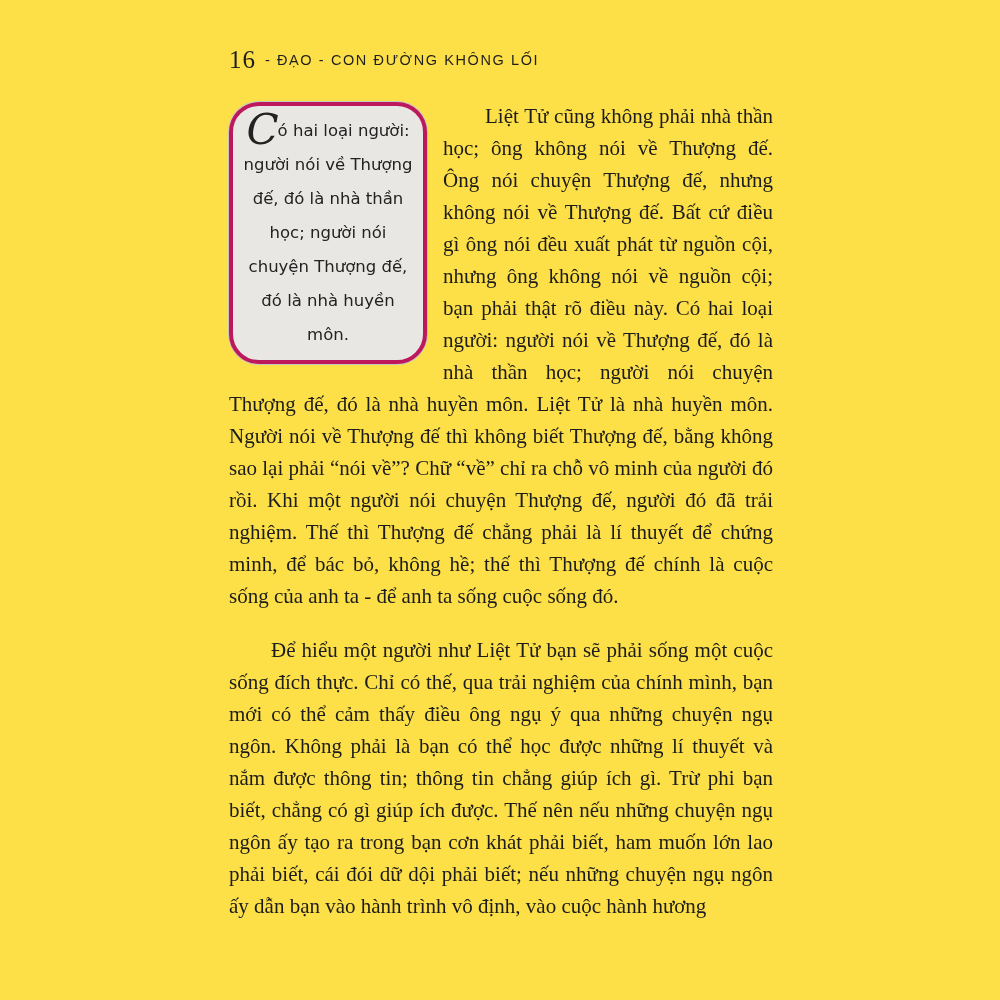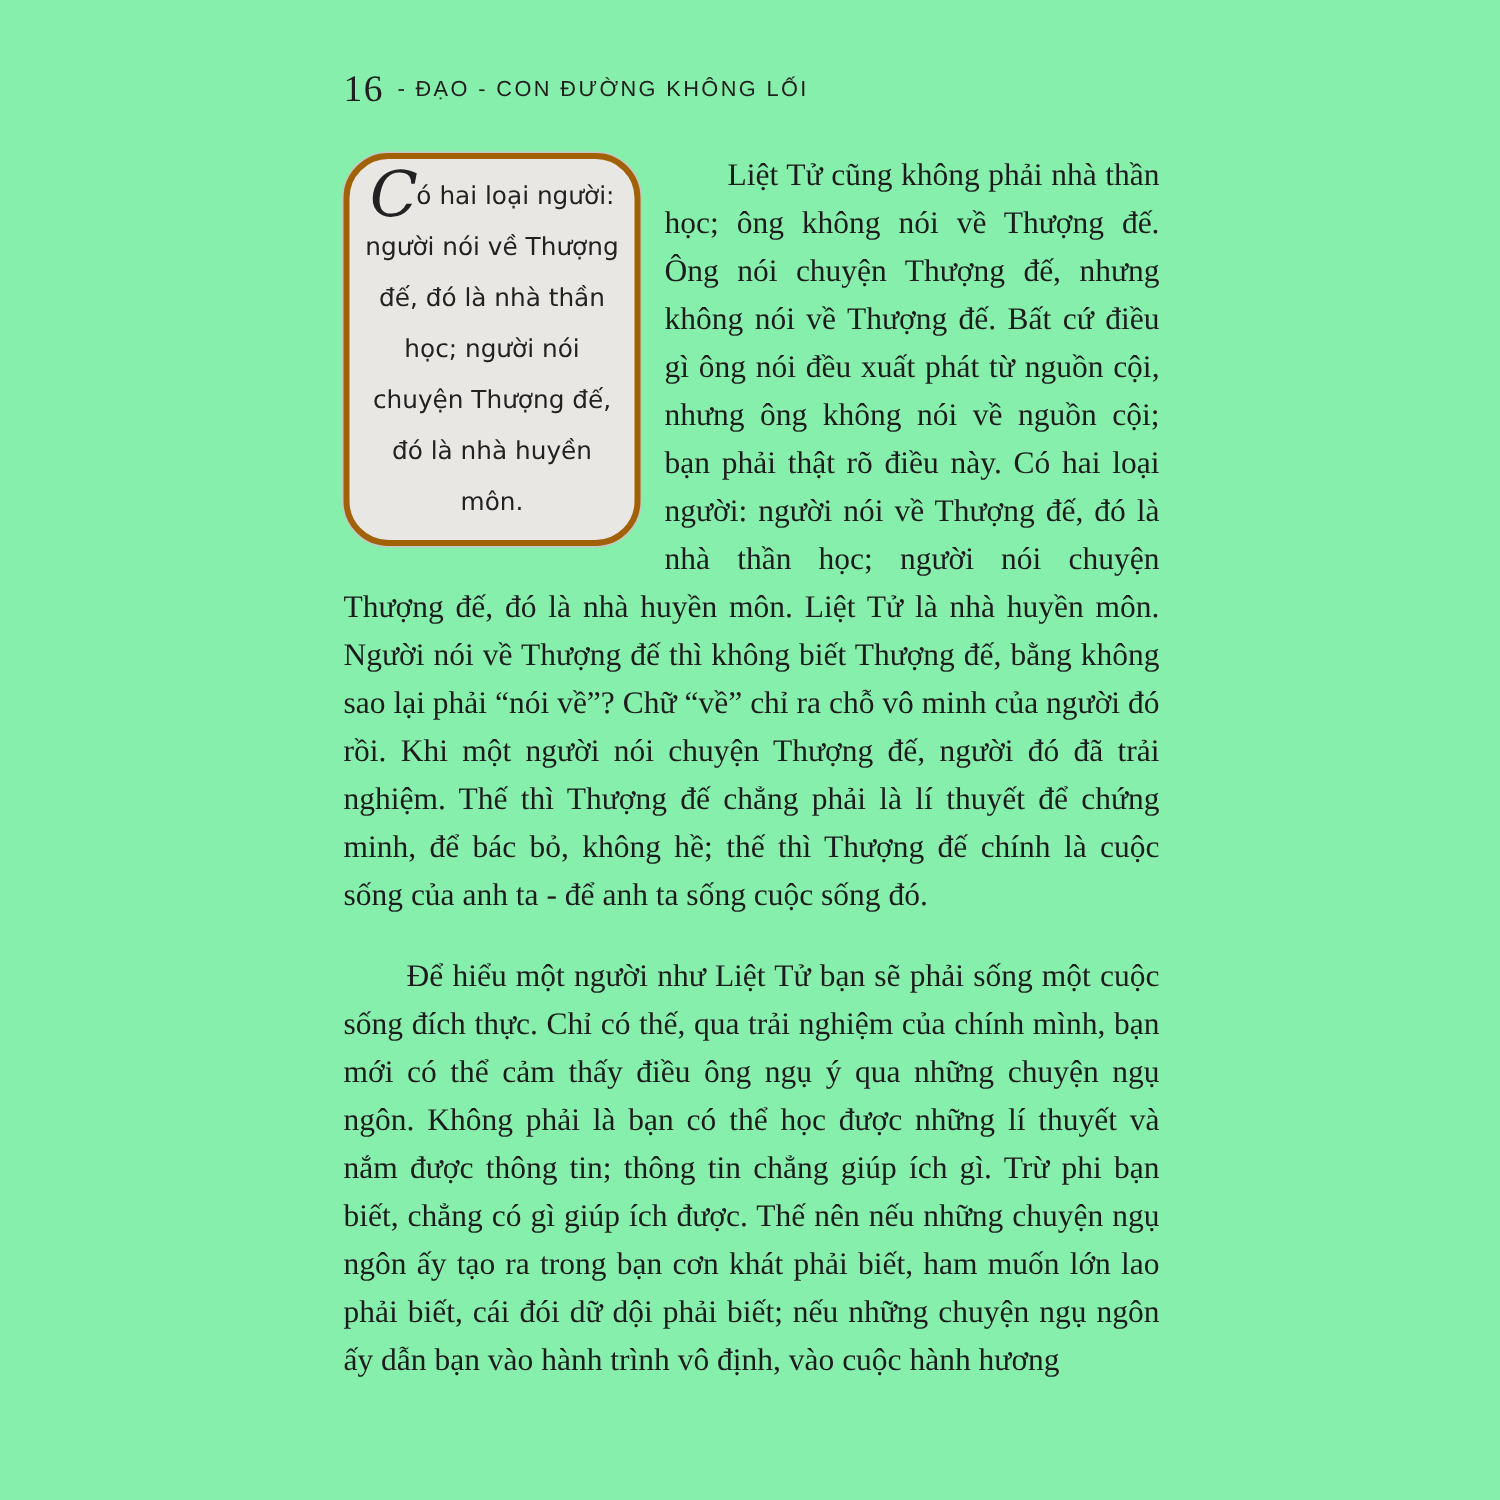--- a/index.html
+++ b/index.html
@@ -1,20 +1,20 @@
 <!DOCTYPE html>
 <html lang="vi"><head>
 <meta charset="utf-8">
 <style>
   html, body { margin: 0; padding: 0; }
   .page {
     position: relative;
     width: 1000px;
     height: 1000px;
-    background: #86efac;
+    background: #fde047;
     color: #1c1c1c;
     font-family: "Liberation Serif", serif;
     overflow: hidden;
   }
   .content {
     position: absolute;
     left: 229px;
     top: 46px;
     width: 544px;
   }
@@ -51,21 +51,21 @@
   }
   .para + .para { margin-top: 22px; }
   .it { }
   
   .quote-box {
     float: left;
     box-sizing: border-box;
     width: 198px;
     min-height: 222px;
     margin: 2px 16px 10px 0;
-    border: 4px solid #a16207;
+    border: 4px solid #be185d;
     border-radius: 30px;
     background: #e8e7e3;
     box-shadow: 0 0 0 1px #c7c6c2;
     display: flex;
     align-items: center;
     justify-content: center;
     text-indent: 0;
     text-align: center;
   }
   .quote-inner {

